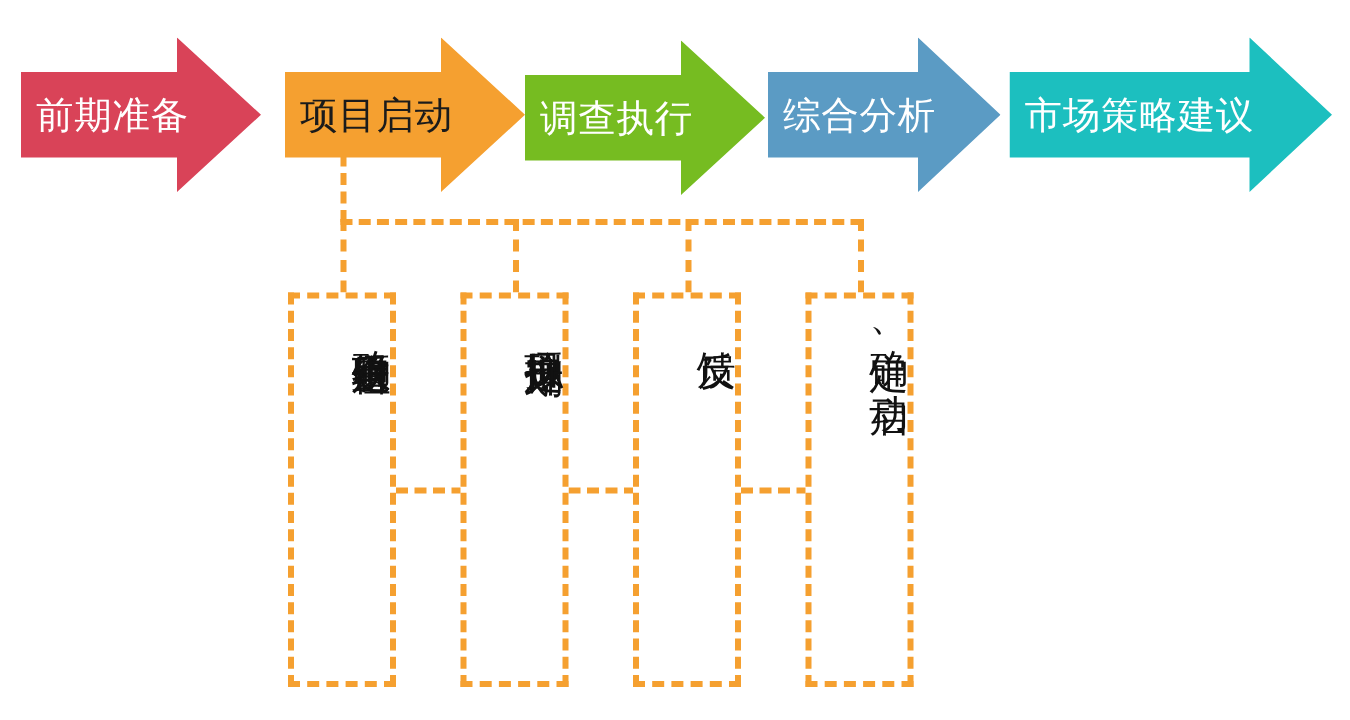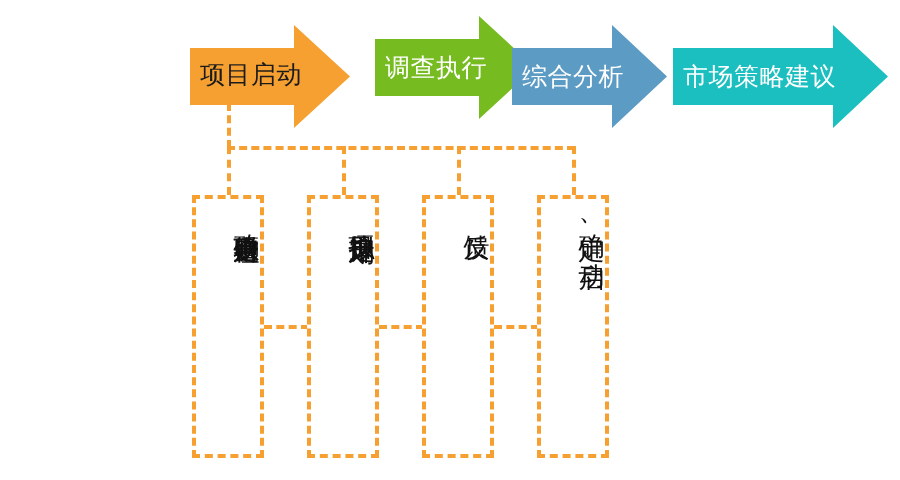--- a/index.html
+++ b/index.html
@@ -89,29 +89,35 @@
     letter-spacing: 1px;
     white-space: nowrap;
     pointer-events: none;
   }
 </style>
 </head>
 <body>
 
 <div id="canvas">
 
+  <div class="arrow" style="left:14px; top:25px; width:160px; height:103px;">
+    <svg class="arrow-svg" width="160" height="103" viewBox="0 0 160 103">
+      <polygon points="0,23 104,23 104,0 160,51.5 104,103 104,80 0,80" fill="#D94358"></polygon>
+    </svg>
+    <div class="arrow-label label-light" style="width:110px;">前期准备</div>
+  </div>
 
-  <div class="arrow" style="left:190px; top:25px; width:160px; height:103px;font-family:Liberation Mono, monospace;">
+  <div class="arrow" style="left:190px; top:25px; width:160px; height:103px;">
     <svg class="arrow-svg" width="160" height="103" viewBox="0 0 160 103">
       <polygon points="0,23 104,23 104,0 160,51.5 104,103 104,80 0,80" fill="#F5A030"></polygon>
     </svg>
     <div class="arrow-label label-dark" style="width:110px;">项目启动</div>
   </div>
 
-  <div class="arrow" style="left:350px; top:16px; width:160px; height:103px;margin-left:25px;">
+  <div class="arrow" style="left:350px; top:27px; width:160px; height:103px;">
     <svg class="arrow-svg" width="160" height="103" viewBox="0 0 160 103">
       <polygon points="0,23 104,23 104,0 160,51.5 104,103 104,80 0,80" fill="#76BC21"></polygon>
     </svg>
     <div class="arrow-label label-light" style="width:110px;">调查执行</div>
   </div>
 
   <div class="arrow" style="left:673px; top:25px; width:215px; height:103px;">
     <svg class="arrow-svg" width="215" height="103" viewBox="0 0 215 103">
       <polygon points="0,23 160,23 160,0 215,51.5 160,103 160,80 0,80" fill="#1CBFBF"></polygon>
     </svg>

